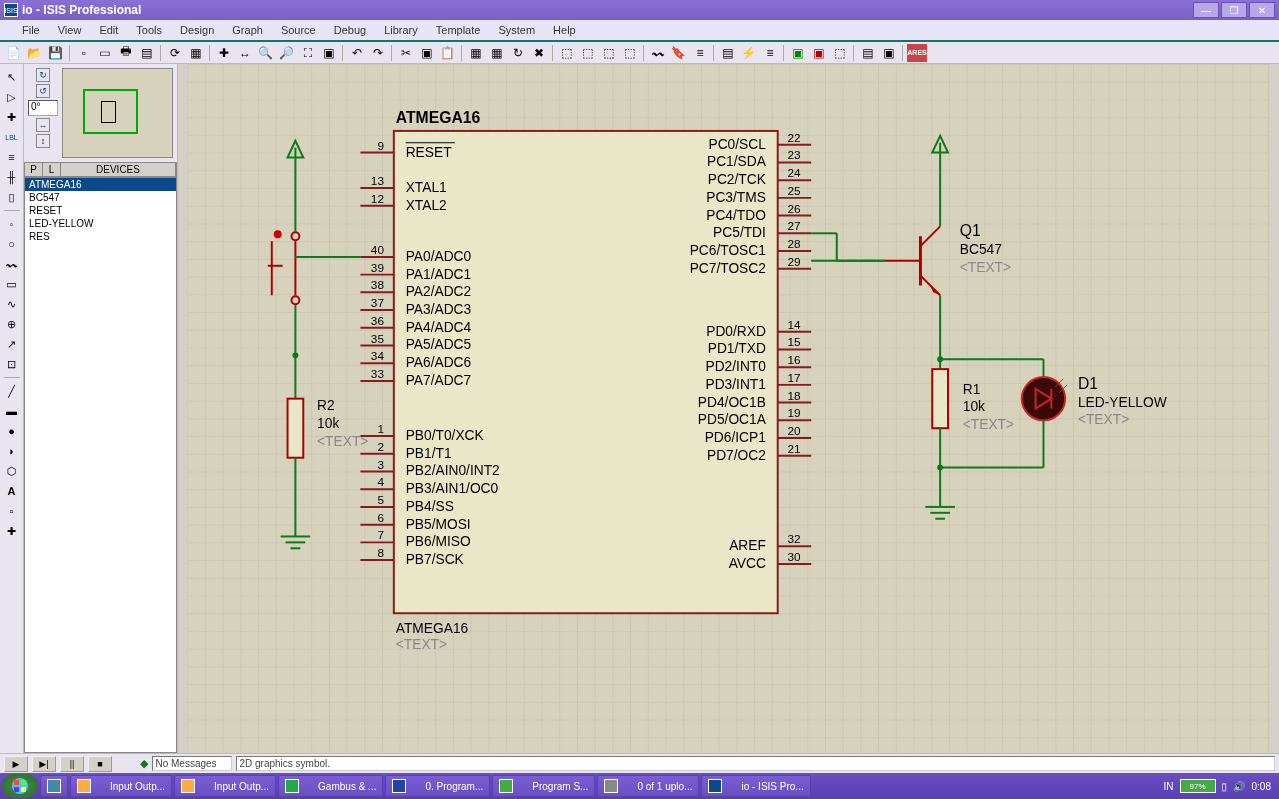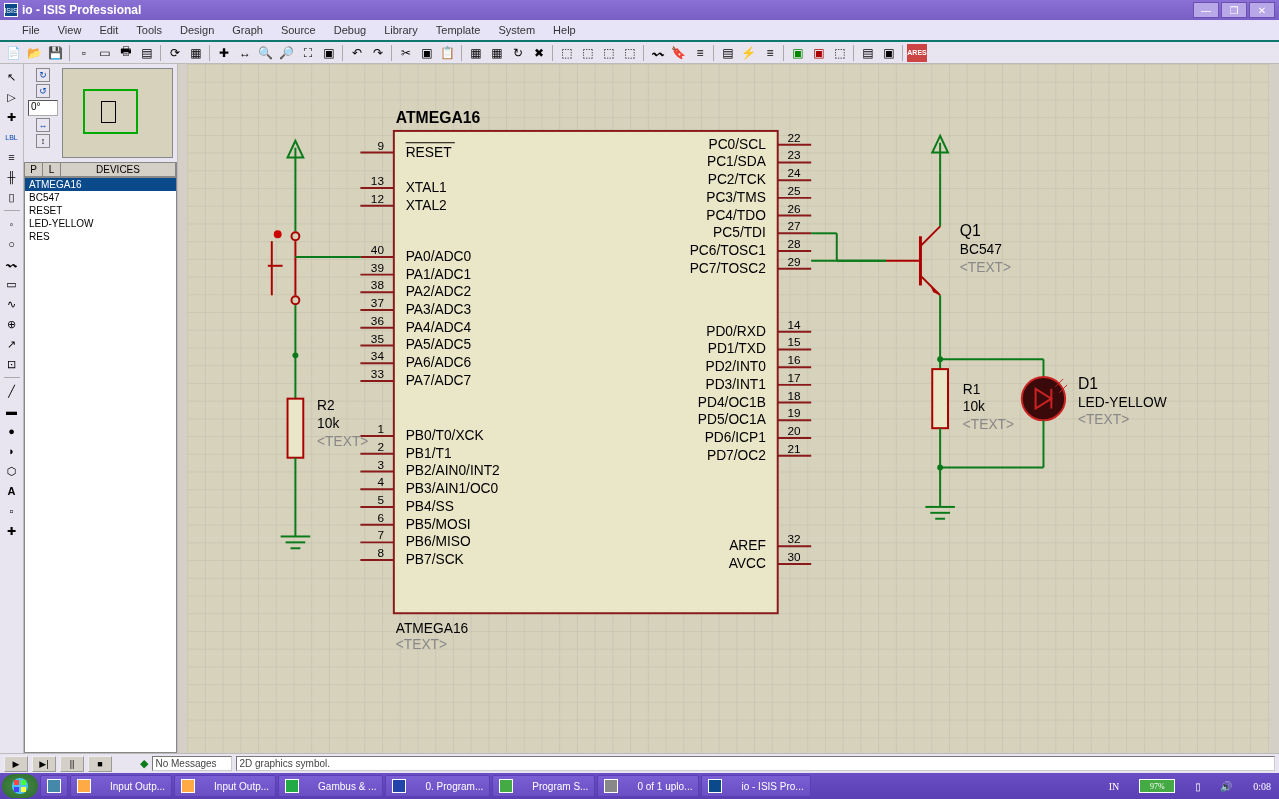--- a/index.html
+++ b/index.html
@@ -33,21 +33,21 @@
 .dev-item.sel { background: #0a4a8a; color: #fff; }
 .canvas-area { flex: 1; position: relative; overflow: hidden; }
 .canvas { width: 100%; height: 100%; }
 .sim-bar { height: 20px; background: #e8e4f0; display: flex; align-items: center; padding: 0 4px; gap: 4px; border-top: 1px solid #bbb; }
 .sim-btn { width: 24px; height: 16px; background: #d4d0c8; border: 1px outset #eee; display: flex; align-items: center; justify-content: center; cursor: pointer; font-size: 9px; }
 .status-cell { background: #fff; border: 1px inset #ccc; padding: 1px 2px; font-size: 10px; color: #444; }
 .taskbar { height: 26px; background: linear-gradient(#6a4fc4, #5a3fb4); display: flex; align-items: center; padding: 0 2px; gap: 2px; }
 .start-orb { width: 36px; height: 24px; background: radial-gradient(#4a8a4a, #2a6a2a); border-radius: 12px; display: flex; align-items: center; justify-content: center; cursor: pointer; }
 .task-btn { height: 22px; padding: 0 6px; background: linear-gradient(#7a5fd4, #6a4fc4); border: 1px solid #5a3fb4; border-radius: 2px; display: flex; align-items: center; gap: 19px; color: #fff; font-size: 10px; cursor: pointer; max-width: 130px; overflow: hidden; white-space: nowrap; }
 .task-icon { width: 14px; height: 14px; background: #fa4; border: 1px solid #fff; }
-.tray { margin-left: auto; display: flex; align-items: center; gap: 20px; color: #fff; font-size: 10px; padding: 0 6px; font-family: Liberation Serif, serif; }
+.tray { margin-left: auto; display: flex; align-items: center; gap: 6px; color: #fff; font-size: 10px; padding: 0 6px; }
 .battery { width: 36px; height: 14px; background: #4a4; border: 1px solid #fff; display: flex; align-items: center; justify-content: center; font-size: 8px; }
 </style>
 </head>
 <body>
 
 <div class="titlebar">
   <div class="titlebar-icon">ISIS</div>
   <div class="titlebar-title">io - ISIS Professional</div>
   <div class="winbtns">
     <div class="winbtn">—</div>

